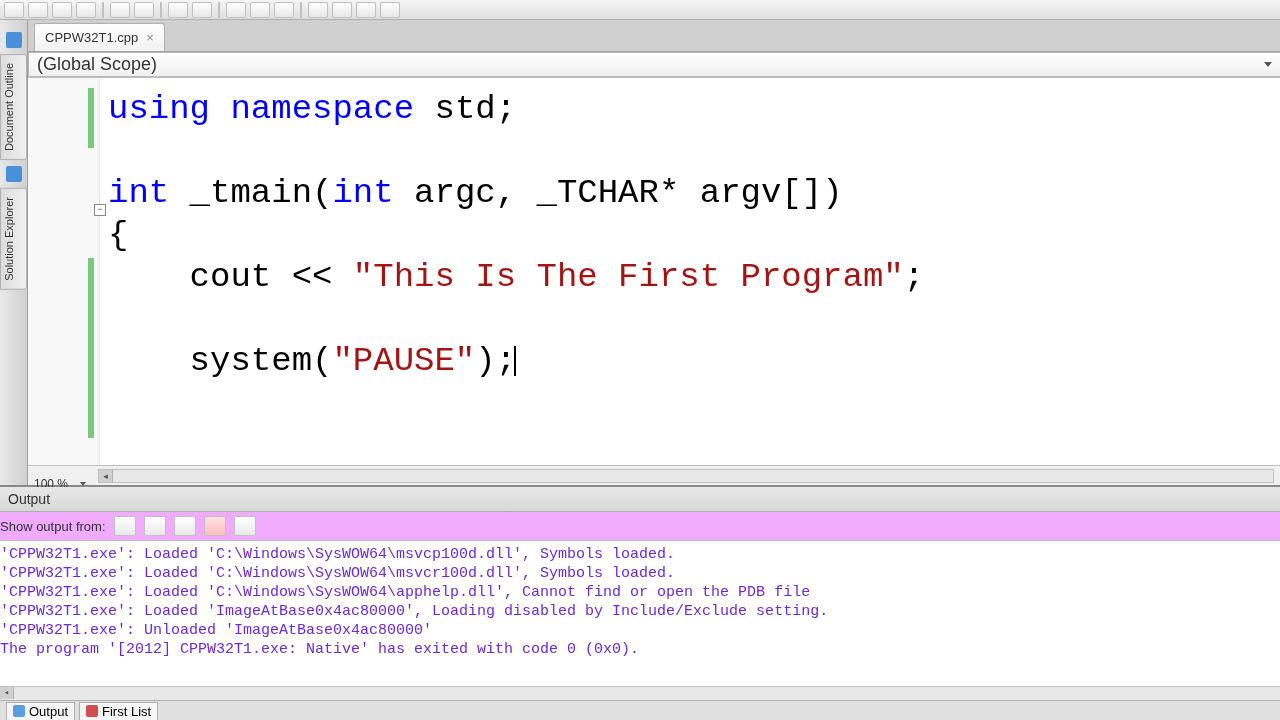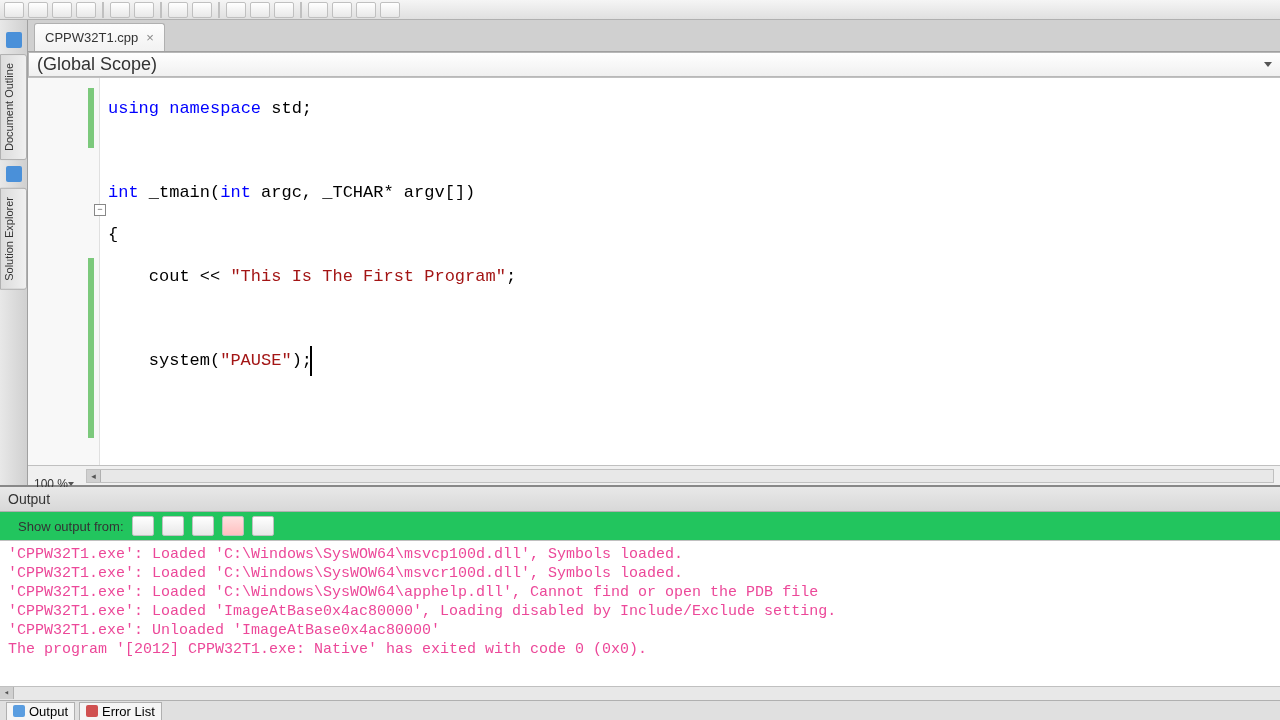--- a/index.html
+++ b/index.html
@@ -27,40 +27,40 @@
 .dd-arrow { border-left: 4px solid transparent; border-right: 4px solid transparent; border-top: 5px solid #555; }
 .dd-icon { width: 12px; height: 12px; background: #c97ec9; border-radius: 2px; display: inline-block; margin-right: 6px; }
 
 .code-view { flex: 1; display: flex; background: #fff; overflow: hidden; }
 .gutter { width: 72px; background: #f8f8f8; border-right: 1px solid #e0e0e0; position: relative; }
 .change-bar { position: absolute; left: 60px; width: 6px; background: #7cc97c; }
 .change-bar.cb1 { top: 10px; height: 60px; }
 .change-bar.cb2 { top: 180px; height: 180px; }
 .collapse-minus { position: absolute; left: 66px; top: 126px; width: 12px; height: 12px; border: 1px solid #888; background: #fff; font-size: 9px; line-height: 10px; text-align: center; color: #555; }
 
-.code-content { flex: 1; padding: 10px 0 10px 8px; font-size: 17px; line-height: 42px; white-space: pre; color: #000; position: relative; }
+.code-content { flex: 1; padding: 10px 0 10px 8px; font-size: 34px; line-height: 42px; white-space: pre; color: #000; position: relative; }
 .kw { color: #0000ff; }
 .str { color: #a31515; }
 .txt { color: #000; }
 .caret-bar { display: inline-block; width: 2px; height: 30px; background: #000; vertical-align: middle; margin-left: -2px; }
 
 .zoom-row { height: 20px; background: #f0f0f0; border-top: 1px solid #c0c0c0; display: flex; align-items: center; padding: 0 6px; font-family: 'Segoe UI', Tahoma, sans-serif; font-size: 12px; color: #333; gap: 6px; }
-.zoom-dd { display: flex; align-items: center; gap: 0; margin-top: 16px; }
+.zoom-dd { display: flex; align-items: center; gap: 12px; margin-top: 16px; }
 .zoom-arrow { border-left: 3px solid transparent; border-right: 3px solid transparent; border-top: 4px solid #555; }
 .hscroll-stub { flex: 1; height: 14px; background: #e8e8e8; border: 1px solid #c0c0c0; margin-left: 6px; position: relative; }
 .hscroll-left { position: absolute; left: 0; top: 0; width: 14px; height: 12px; background: #d0d0d0; border-right: 1px solid #b0b0b0; text-align: center; font-size: 9px; line-height: 12px; color: #555; }
 
 .output-panel { background: #f5f5f5; border-top: 2px solid #888; height: 215px; display: flex; flex-direction: column; }
 .output-title { background: linear-gradient(#e8e8e8, #d8d8d8); padding: 4px 8px; font-family: 'Segoe UI', Tahoma, sans-serif; font-size: 14px; color: #333; border-bottom: 1px solid #b0b0b0; }
-.output-toolbar { display: flex; align-items: center; padding: 4px 18px; gap: 8px; background: #22c55e; border-bottom: 1px solid #c0c0c0; font-family: 'Segoe UI', Tahoma, sans-serif; font-size: 13px; color: #333; }
+.output-toolbar { display: flex; align-items: center; padding: 4px 0; gap: 8px; background: #f0abfc; border-bottom: 1px solid #c0c0c0; font-family: 'Segoe UI', Tahoma, sans-serif; font-size: 13px; color: #333; }
 .output-select { width: 370px; background: #fff; border: 1px solid #a0a0a0; padding: 2px 6px; display: flex; justify-content: space-between; align-items: center; }
 .out-btn { width: 22px; height: 20px; background: linear-gradient(#fff, #e8e8e8); border: 1px solid #c0c0c0; border-radius: 2px; }
 .out-btn.red { background: linear-gradient(#ffe0e0, #ffc0c0); }
 
-.output-text { flex: 1; background: #fff; padding: 4px 8px; font-family: Consolas, 'Courier New', monospace; font-size: 15px; line-height: 19px; color: #ec4899; white-space: pre; overflow: hidden; }
+.output-text { flex: 1; background: #fff; padding: 4px 0; font-family: Consolas, 'Courier New', monospace; font-size: 15px; line-height: 19px; color: #6d28d9; white-space: pre; overflow: hidden; }
 .output-scroll-stub { height: 14px; background: #e8e8e8; border-top: 1px solid #c0c0c0; position: relative; }
 .output-scroll-stub .sl { position: absolute; left: 0; top: 0; width: 14px; height: 12px; background: #d0d0d0; border-right: 1px solid #b0b0b0; font-size: 9px; text-align: center; line-height: 12px; color: #555;}
 
 .bottom-tabs { height: 20px; background: #e0e0e0; display: flex; align-items: center; padding: 0 6px; gap: 4px; font-family: 'Segoe UI', Tahoma, sans-serif; font-size: 13px; border-top: 1px solid #b0b0b0; }
 .bottom-tab { display: flex; align-items: center; gap: 4px; padding: 1px 6px; background: #f5f5f5; border: 1px solid #b0b0b0; border-bottom: none; }
 .bt-icon { width: 12px; height: 12px; border-radius: 2px; }
 .bt-icon.out { background: #5a9de0; }
 .bt-icon.err { background: #d05050; }
 </style>
 </head>
@@ -161,15 +161,15 @@
   </div>
 </div>
 
 <div class="bottom-tabs">
   <div class="bottom-tab">
     <span class="bt-icon out"></span>
     <span>Output</span>
   </div>
   <div class="bottom-tab">
     <span class="bt-icon err"></span>
-    <span>Error List</span>
+    <span>First List</span>
   </div>
 </div>
 
 </body></html>

